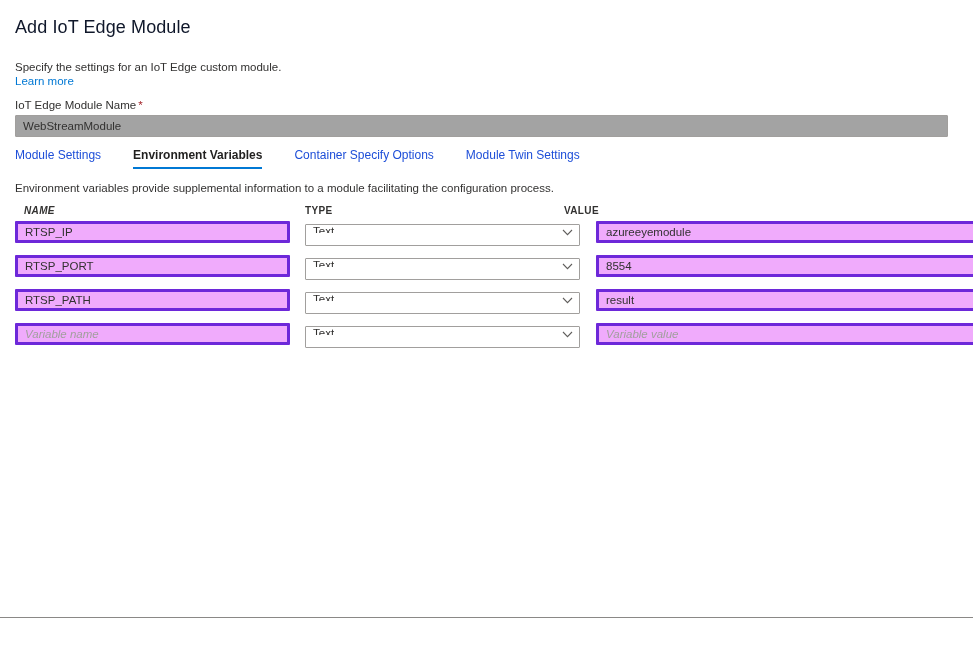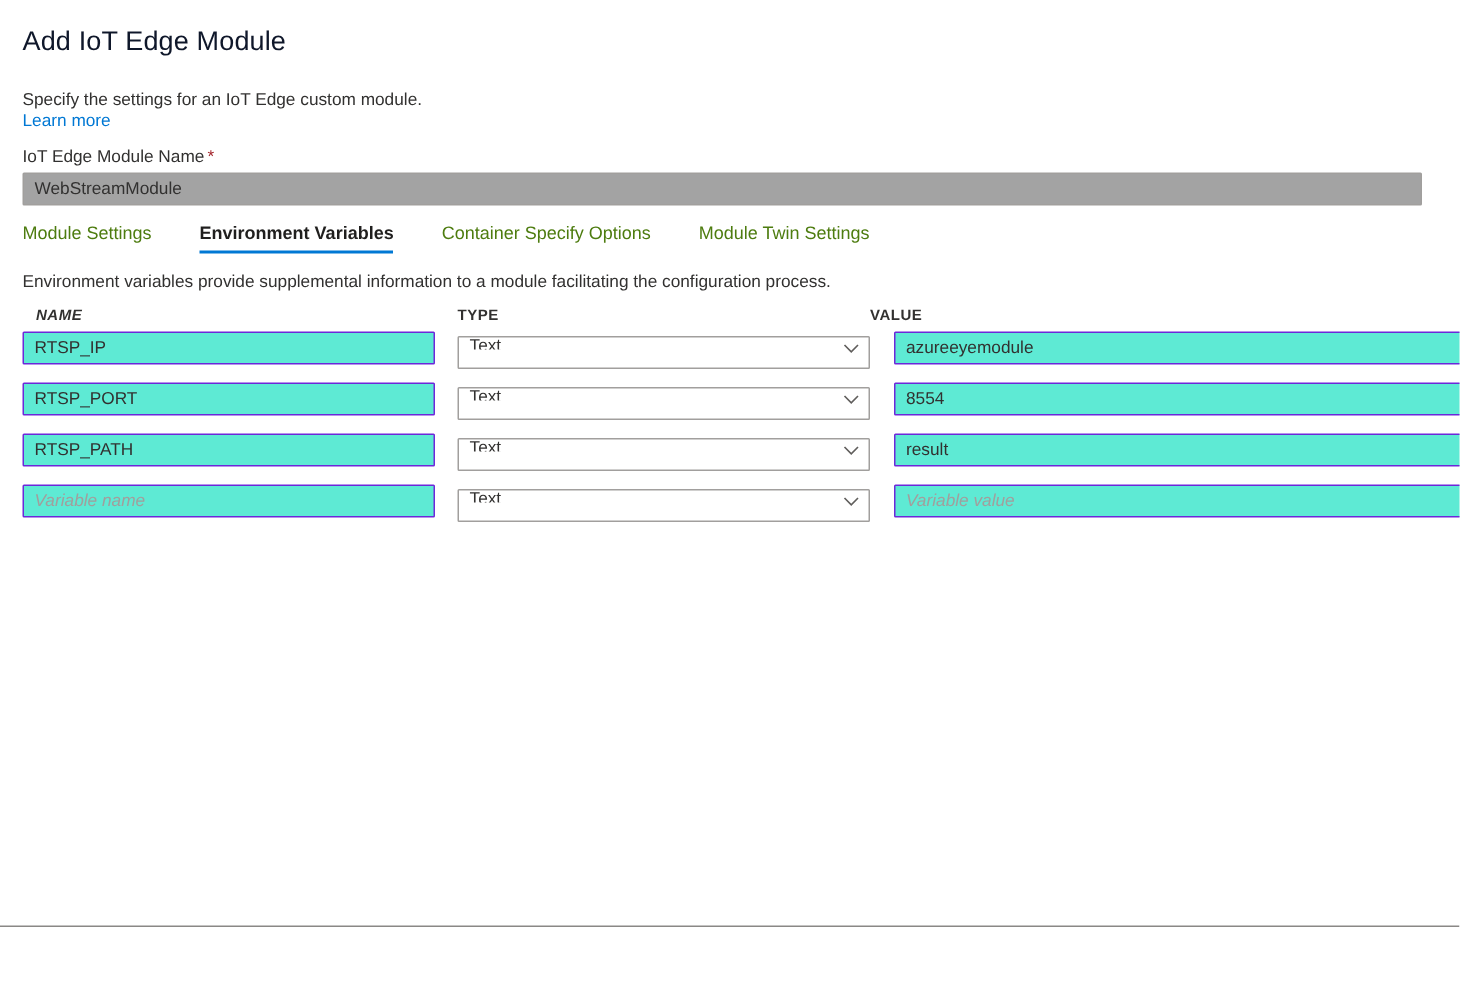--- a/index.html
+++ b/index.html
@@ -90,21 +90,21 @@
     position: absolute;
     left: 13px;
     top: 148px;
     height: 24px;
     display: flex;
     align-items: flex-start;
   }
   .tab {
     position: relative;
     font-size: 12px;
-    color: #4d7c0f;
+    color: #1d4ed8;
     padding: 0 16px 7px 16px;
     cursor: pointer;
     white-space: nowrap;
     line-height: 14px;
   }
   .tab:first-child { padding-left: 2px; }
   .tab.active {
     font-weight: bold;
     color: #201f1e;
   }
@@ -130,36 +130,36 @@
   .col-head {
     position: absolute;
     top: 205px;
     font-size: 10px;
     font-weight: bold;
     color: #323130;
     letter-spacing: .35px;
   }
   .col-head.name  { left: 24px; font-style: italic; }
   .col-head.type  { left: 305px; }
-  .col-head.value { left: 580px; }
+  .col-head.value { left: 564px; }
 
   .var-row {
     position: absolute;
     left: 0;
     width: 973px;
     height: 22px;
   }
 
   .cell-input {
     position: absolute;
     height: 22px;
     box-sizing: border-box;
-    border: 1px solid #6d28d9;
+    border: 3px solid #6d28d9;
     border-radius: 1px;
-    background: #5eead4;
+    background: #f0abfc;
     font-family: "Liberation Sans", sans-serif;
     font-size: 11.5px;
     color: #323130;
     padding: 0 7px;
     outline: none;
   }
   .cell-input::placeholder {
     color: #a19f9d;
     font-style: italic;
   }

